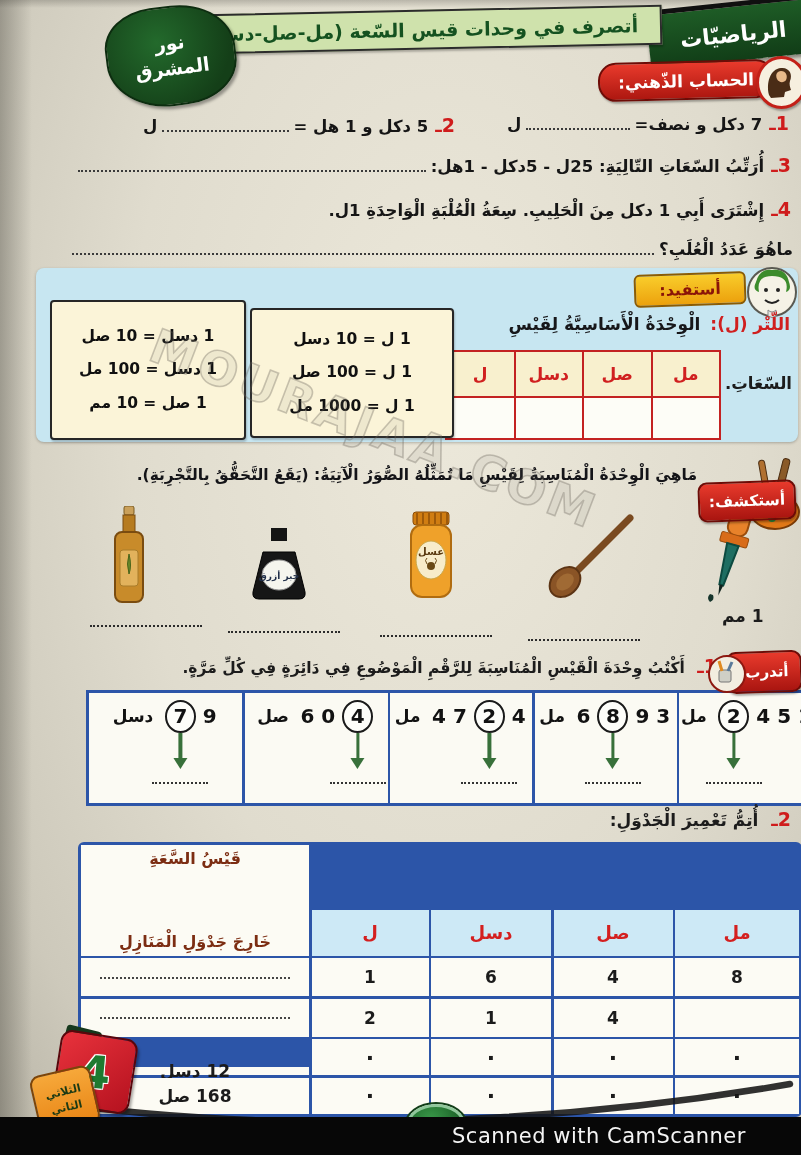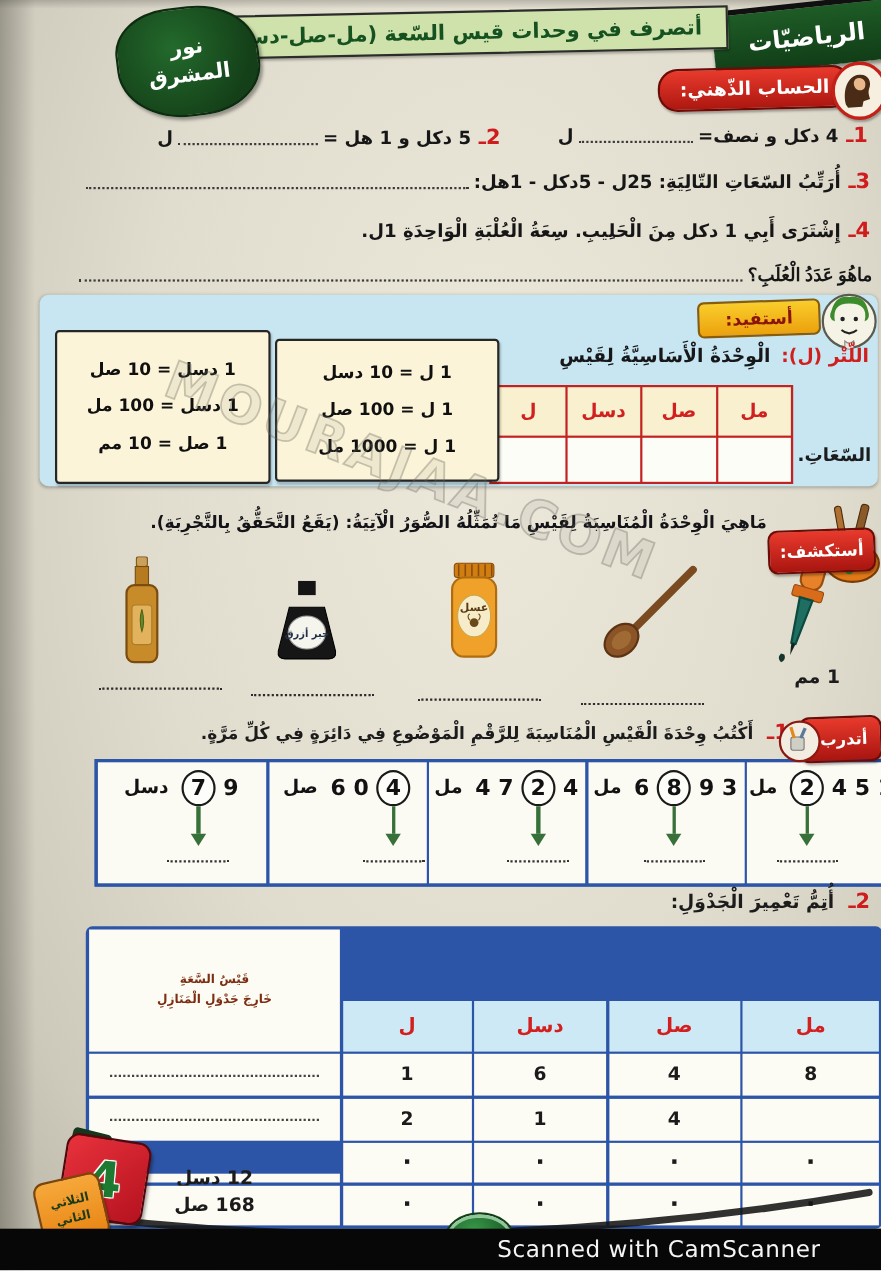--- a/index.html
+++ b/index.html
@@ -37,35 +37,35 @@
   .mental-icon{position:absolute;left:756px;top:56px;width:45px;height:47px;border-radius:50%;
     background:#f6efdf;border:3px solid #c32018;overflow:hidden;box-shadow:1px 2px 2px rgba(0,0,0,.3);}
   .mline{position:absolute;display:flex;direction:rtl;align-items:baseline;
     font-weight:bold;font-size:16.5px;color:#161616;}
   .mnum{color:#cf1c1c;font-size:19px;margin-left:7px;}
   .mdots{border-bottom:2.3px dotted #3a3a3a;align-self:flex-end;margin:0 5px 4px;flex:1 1 auto;}
   #mline1{right:12px;top:112px;width:282px;}
   #mline2{right:346px;top:114px;width:312px;}
   #mline3{right:10px;top:154px;width:718px;}
   #mline4{right:10px;top:198px;width:735px;}
-  #mline4b{right:8px;top:240px;width:726px;font-family:Liberation Serif, serif;}
+  #mline4b{right:8px;top:240px;width:726px;}
   .mtext{white-space:nowrap;}
 
   
   .learn-panel{position:absolute;left:36px;top:268px;width:762px;height:174px;
     background:#c7e6f1;border-radius:8px;box-shadow:0 1px 3px rgba(0,0,0,.25);}
   .learn-tag{position:absolute;right:52px;top:5px;width:108px;height:29px;
     background:linear-gradient(#f9cd2b,#eca10d);border:2px solid #8a5c06;border-radius:6px;
     transform:rotate(-2deg);display:flex;align-items:center;justify-content:center;
     color:#8a1408;font-weight:bold;font-size:16px;direction:rtl;}
   .learn-icon{position:absolute;right:0px;top:-6px;width:52px;height:58px;}
   .learn-intro{position:absolute;right:8px;top:46px;direction:rtl;white-space:nowrap;
     font-weight:bold;font-size:17px;color:#17171a;}
   .learn-intro .red{color:#d01f1f;margin-left:4px;}
-  .learn-tail{position:absolute;right:6px;top:106px;direction:rtl;font-weight:bold;font-size:16.5px;margin-top:30px;}
+  .learn-tail{position:absolute;right:6px;top:106px;direction:rtl;font-weight:bold;font-size:16.5px;}
   .red-table{position:absolute;left:409px;top:82px;width:272px;height:86px;
     display:grid;grid-template-columns:repeat(4,1fr);grid-template-rows:44px 1fr;
     gap:2px;background:#c32222;border:2.5px solid #c32222;}
   .red-th{background:#f8f0ce;color:#d02020;font-weight:bold;font-size:17px;
     display:flex;align-items:center;justify-content:center;}
   .red-td{background:#fdfdf7;}
   .conv-box{position:absolute;background:#fbf4d8;border:2.5px solid #262626;border-radius:4px;
     padding:7px 6px;display:flex;flex-direction:column;justify-content:center;box-shadow:1px 2px 2px rgba(0,0,0,.2);}
   #box-liter{left:214px;top:40px;width:188px;height:112px;}
   #box-sub{left:14px;top:32px;width:180px;height:122px;}
@@ -116,22 +116,22 @@
   .p-item2{position:absolute;right:10px;top:808px;direction:rtl;white-space:nowrap;
     font-weight:bold;font-size:17px;}
 
   
   .ftable{position:absolute;left:78px;top:842px;width:718px;
     display:grid;grid-template-columns:228px 117px 120px 119px 1fr;
     grid-template-rows:62px 46px 38px 38px 36px 36px;
     gap:2.5px;background:#2c55a8;border:3.5px solid #2c55a8;border-radius:6px;}
   .ftable > div{background:#fcfbf4;}
   .f-outside-h{grid-column:1;grid-row:1/3;background:#f8f1cf;
-    display:flex;flex-direction:column;align-items:center;justify-content:center;
-    color:#7c2d12;font-weight:bold;font-size:11px;line-height:1.7;direction:rtl;}
+    display:flex;flex-direction:column;align-items:center;justify-content:space-between;
+    color:#7c2d12;font-weight:bold;font-size:16px;line-height:1.7;direction:rtl;}
   .f-title{grid-column:2/6;grid-row:1;display:flex;align-items:center;justify-content:center;
     color:#1b44ae;font-weight:bold;font-size:18.5px;direction:rtl;}
   .f-unit{background:#cde9f6 !important;color:#d41f1f;font-weight:bold;font-size:18px;
     display:flex;align-items:center;justify-content:center;}
   .f-cell{display:flex;align-items:center;justify-content:center;
     font-weight:bold;font-size:17px;color:#1b1b1b;direction:rtl;}
   .f-dotval{font-size:22px;}
   .fdots{display:inline-block;width:190px;border-bottom:2.2px dotted #444;height:1px;}
 
   
@@ -181,21 +181,21 @@
   </div>
   <div class="mental-icon">
     <svg width="39" height="41" viewBox="0 0 39 41">
       <path d="M10,36 C7,24 11,10 22,9 C30,8 34,15 31,22 C30,25 31,28 32,31 L26,33 L25,38 L12,39 Z" fill="#4a2c16"></path>
       <path d="M22,12 C27,12 29,17 27,21 C25,24 20,24 18,20 C16,16 18,12 22,12 Z" fill="#e8b98a"></path>
     </svg>
   </div>
 
   <div class="mline" id="mline1">
     <span class="mnum">1ـ</span>
-    <span class="mtext">4 دكل و نصف=</span>
+    <span class="mtext">7 دكل و نصف=</span>
     <span class="mdots"></span>
     <span class="mtext">ل</span>
   </div>
   <div class="mline" id="mline2">
     <span class="mnum">2ـ</span>
     <span class="mtext">5 دكل و 1 هل =</span>
     <span class="mdots"></span>
     <span class="mtext">ل</span>
   </div>
   <div class="mline" id="mline3">

